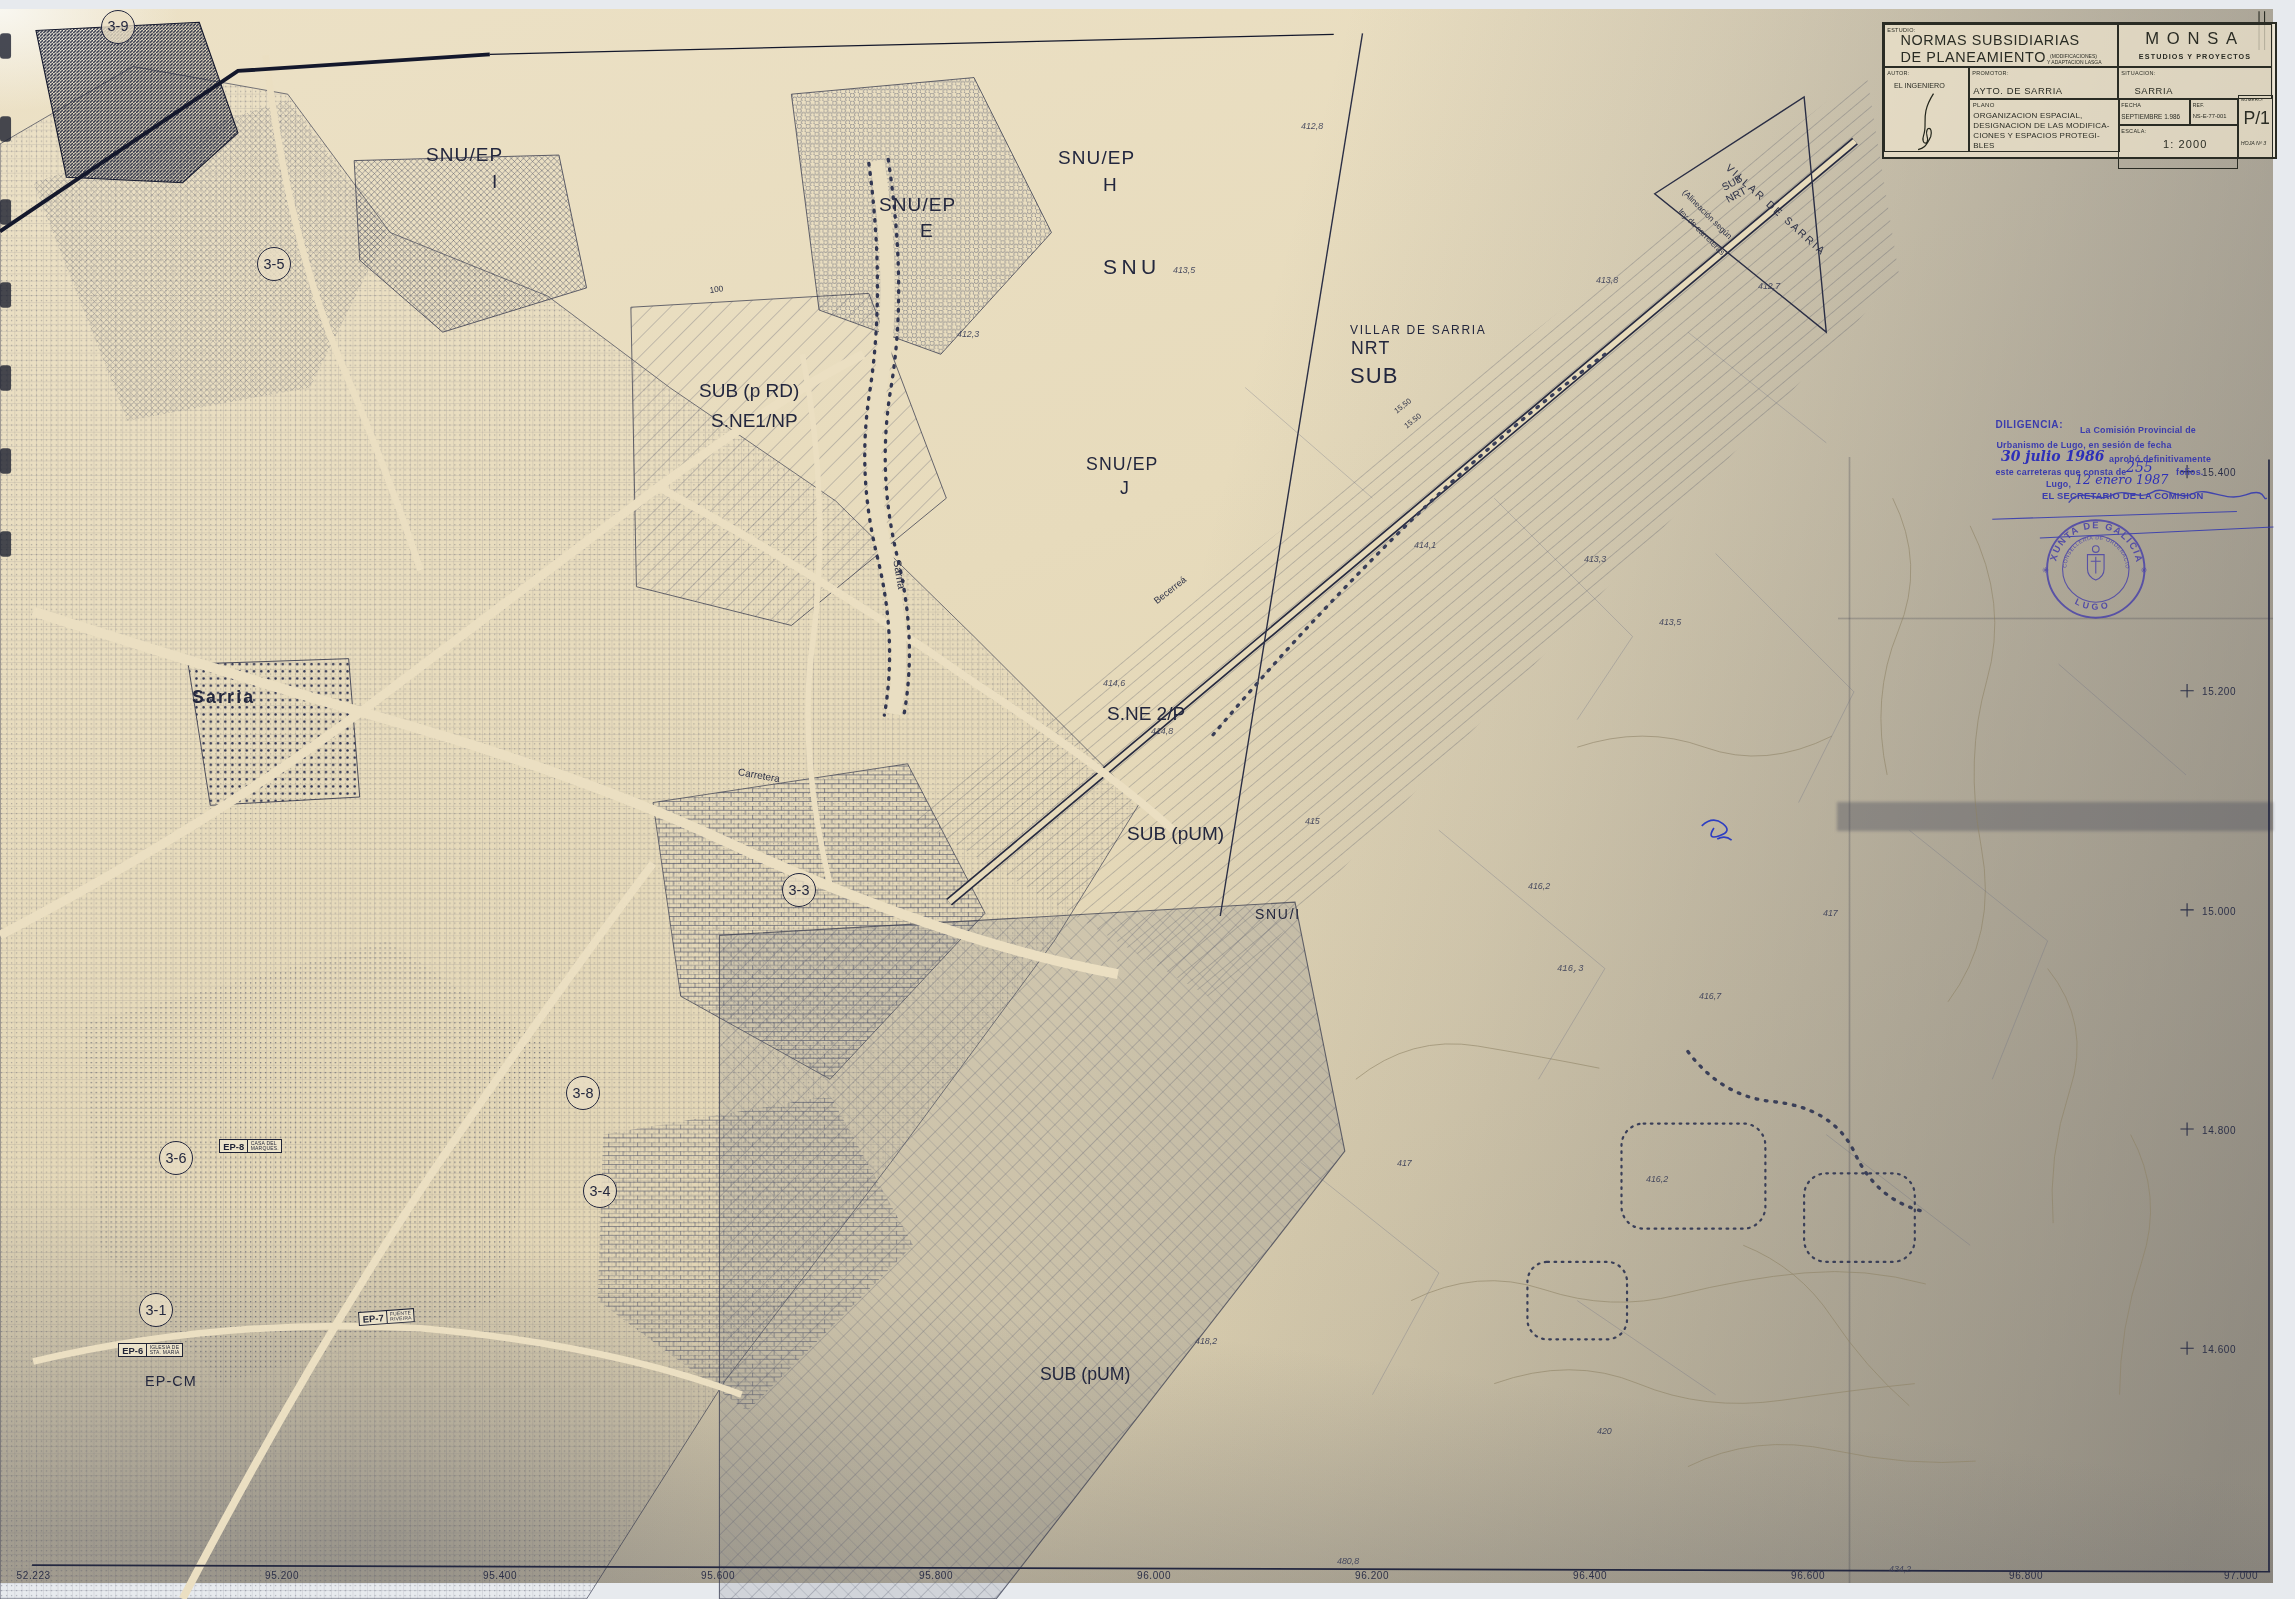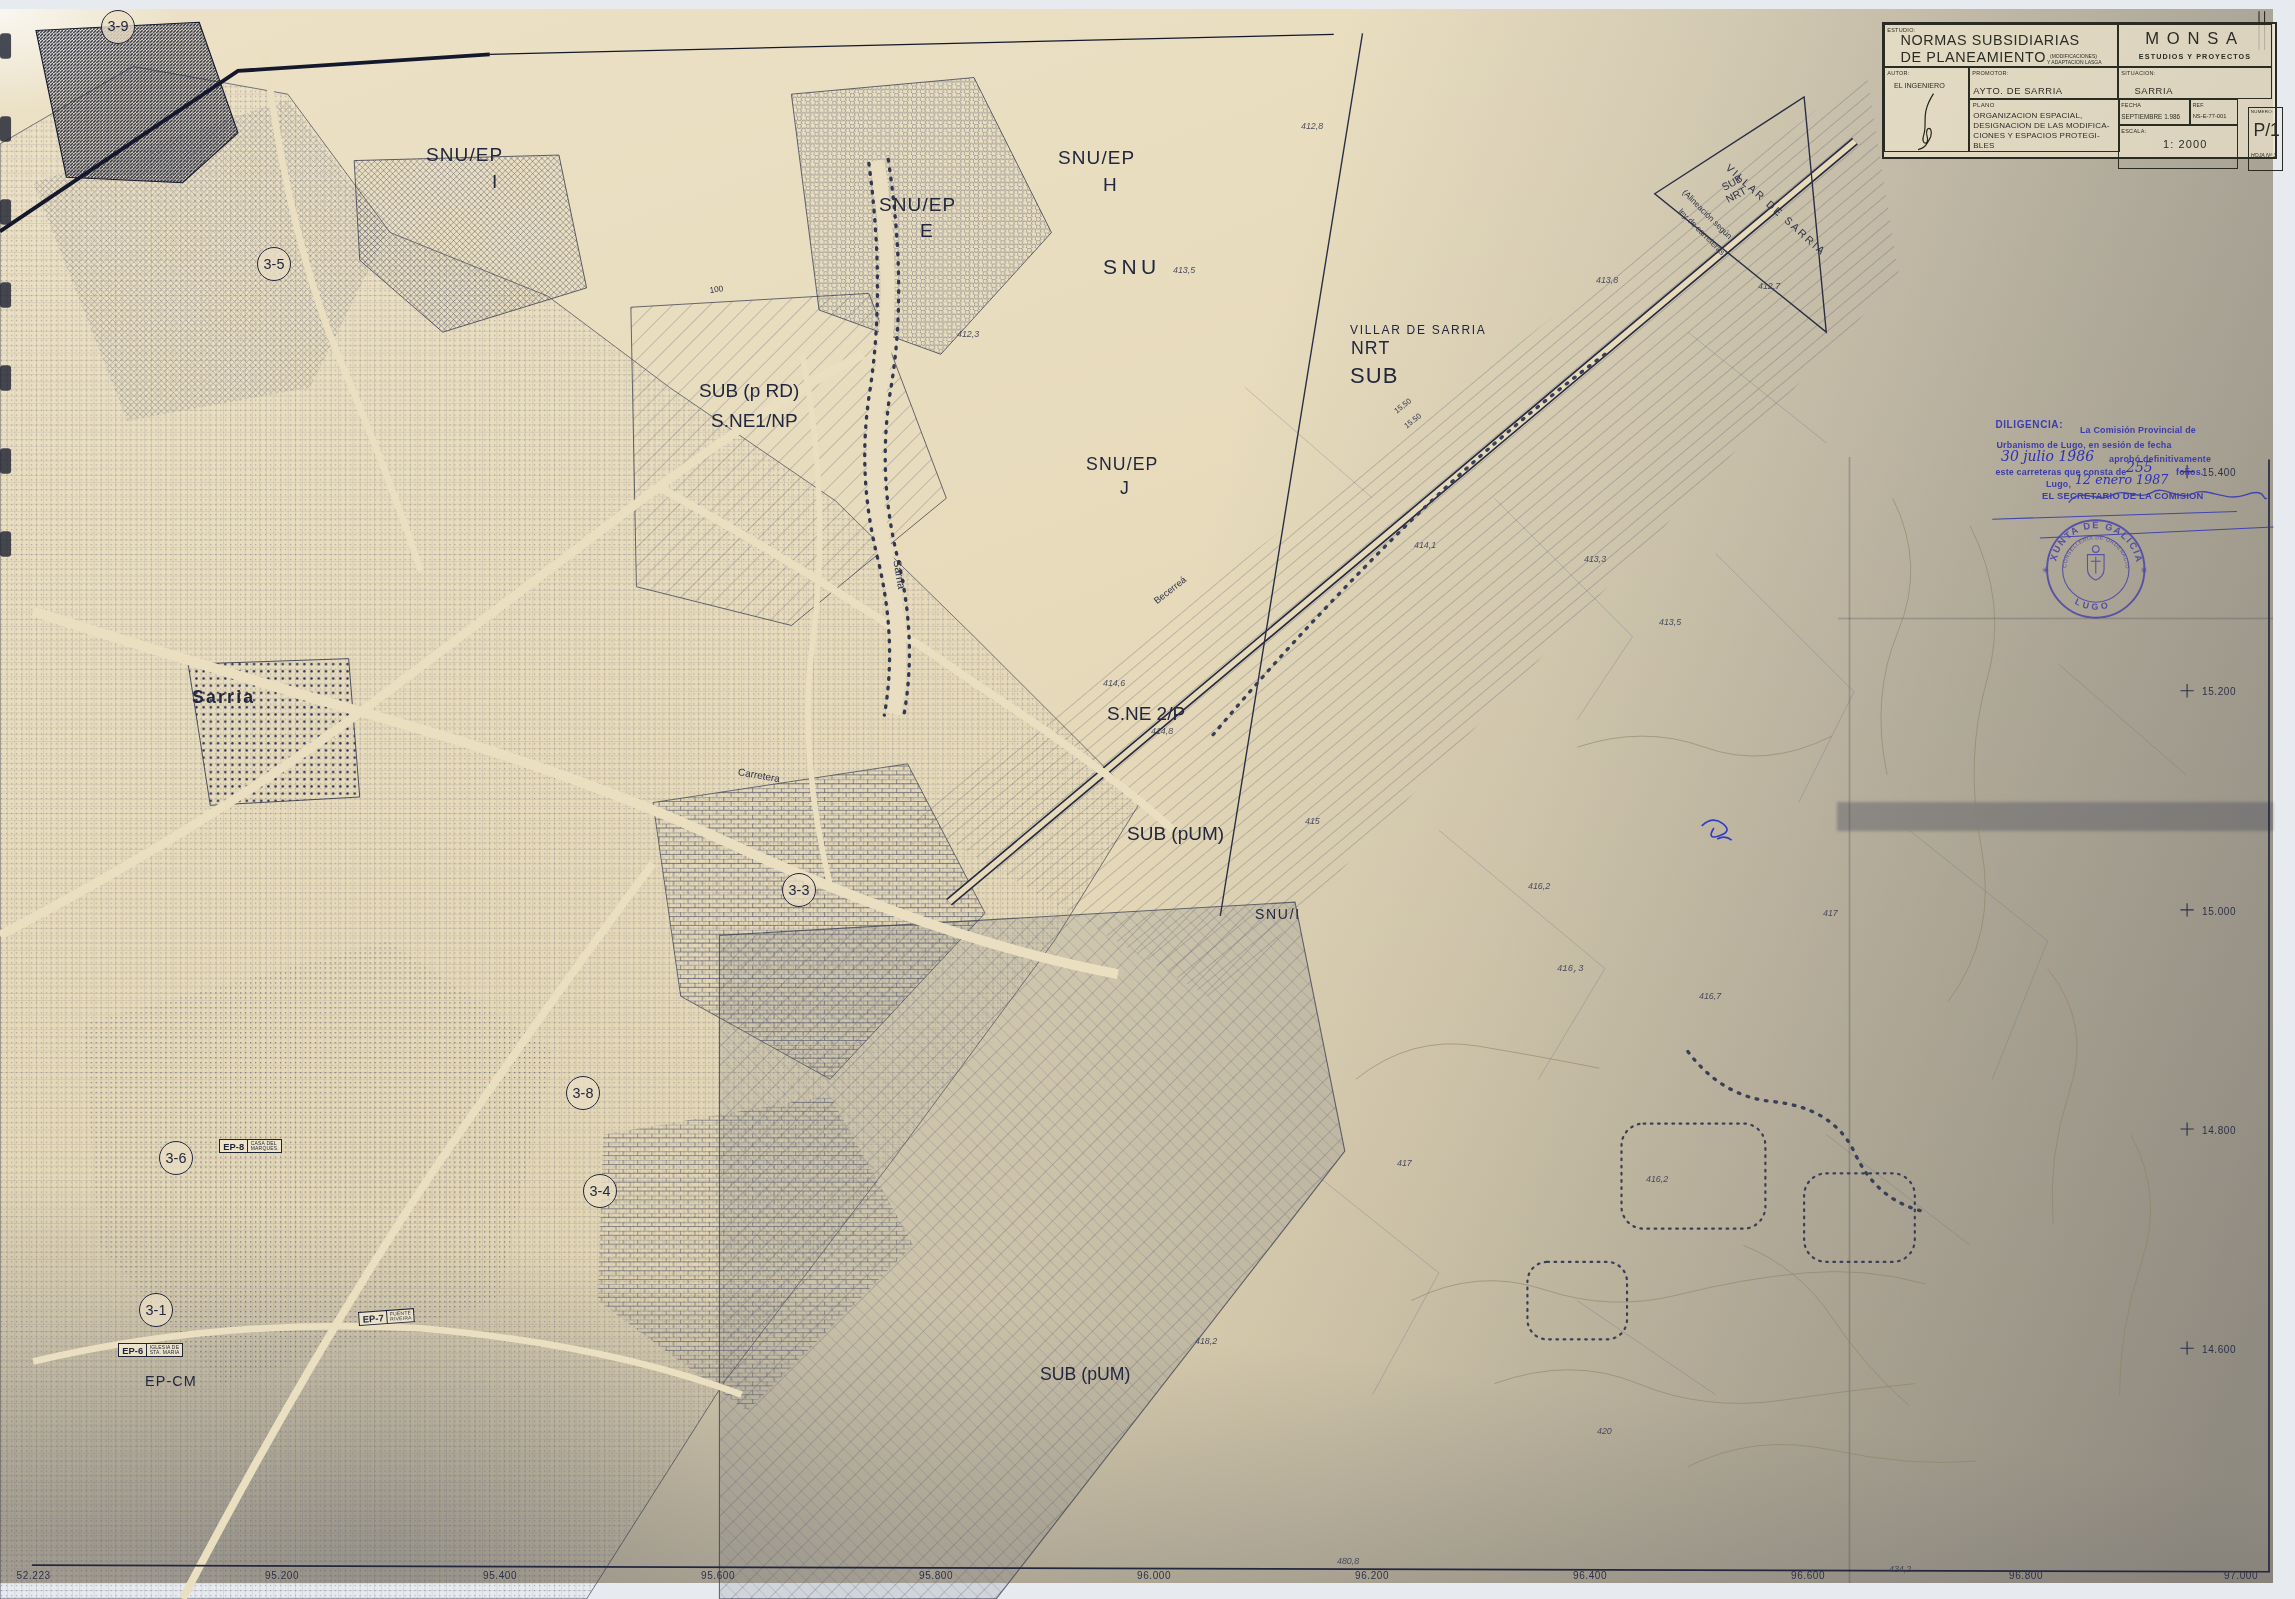--- a/index.html
+++ b/index.html
@@ -373,36 +373,36 @@
       </div>
     </div>
     <div class="tb-cell" style="left:234px;top:75px;width:72px;height:25.5px;">
       <span class="tb-lab" style="left:2.2px;top:1.7px;">FECHA</span>
       <div style="position:absolute;left:2.2px;top:13.3px;font-size:6.4px;">SEPTIEMBRE 1.986</div>
     </div>
     <div class="tb-cell" style="left:306px;top:75px;width:48px;height:25.5px;">
       <span class="tb-lab" style="left:1.7px;top:1.7px;font-size:5px;">REF.</span>
       <div style="position:absolute;left:1.7px;top:12.7px;font-size:5.8px;">NS-E-77-001</div>
     </div>
-    <div class="tb-cell" style="left:354px;top:83px;width:35px;height:64px;margin-left:10px;">
+    <div class="tb-cell" style="left:354px;top:71px;width:35px;height:64px;">
       <span class="tb-lab" style="left:1.7px;top:1.1px;font-size:4.4px;">NUMERO:</span>
       <div style="position:absolute;left:4.4px;top:12px;font-size:17.7px;font-weight:500;">P/1</div>
       <div style="position:absolute;left:1.7px;top:44px;font-size:5.3px;font-style:italic;">HOJA Nº 3</div>
     </div>
     <div class="tb-cell" style="left:234px;top:101px;width:120px;height:44px;">
       <span class="tb-lab" style="left:2.2px;top:1.7px;">ESCALA:</span>
       <div style="position:absolute;left:44px;top:12px;font-size:11px;letter-spacing:1.1px;">1: 2000</div>
     </div>
   </div>
 
   <div id="diligencia">
     <span class="ds" style="left:4.4px;top:3.3px;font-size:10px;letter-spacing:0.6px;">DILIGENCIA:</span>
     <span class="ds" style="left:89px;top:8.9px;">La Comisión Provincial de</span>
     <span class="ds" style="left:5.5px;top:24px;">Urbanismo de Lugo, en sesión de fecha</span>
-    <span class="dh" style="left:10px;top:32px;">30 julio 1986</span>
+    <span class="dh" style="left:10px;top:32px;font-weight:bold;">30 julio 1986</span>
     <span class="ds" style="left:118px;top:38px;">aprobó definitivamente</span>
     <span class="ds" style="left:4.4px;top:51px;">este carreteras que consta de</span>
     <span class="dh" style="left:135px;top:43px;">255</span>
     <span class="ds" style="left:185px;top:51px;">folios.</span>
     <span class="ds" style="left:55px;top:63px;">Lugo,</span>
     <span class="dh" style="left:84px;top:56px;font-size:12.7px;">12 enero 1987</span>
     <span class="ds" style="left:51px;top:74px;font-size:9.4px;">EL SECRETARIO DE LA COMISION</span>
   </div>
 
 </div>

